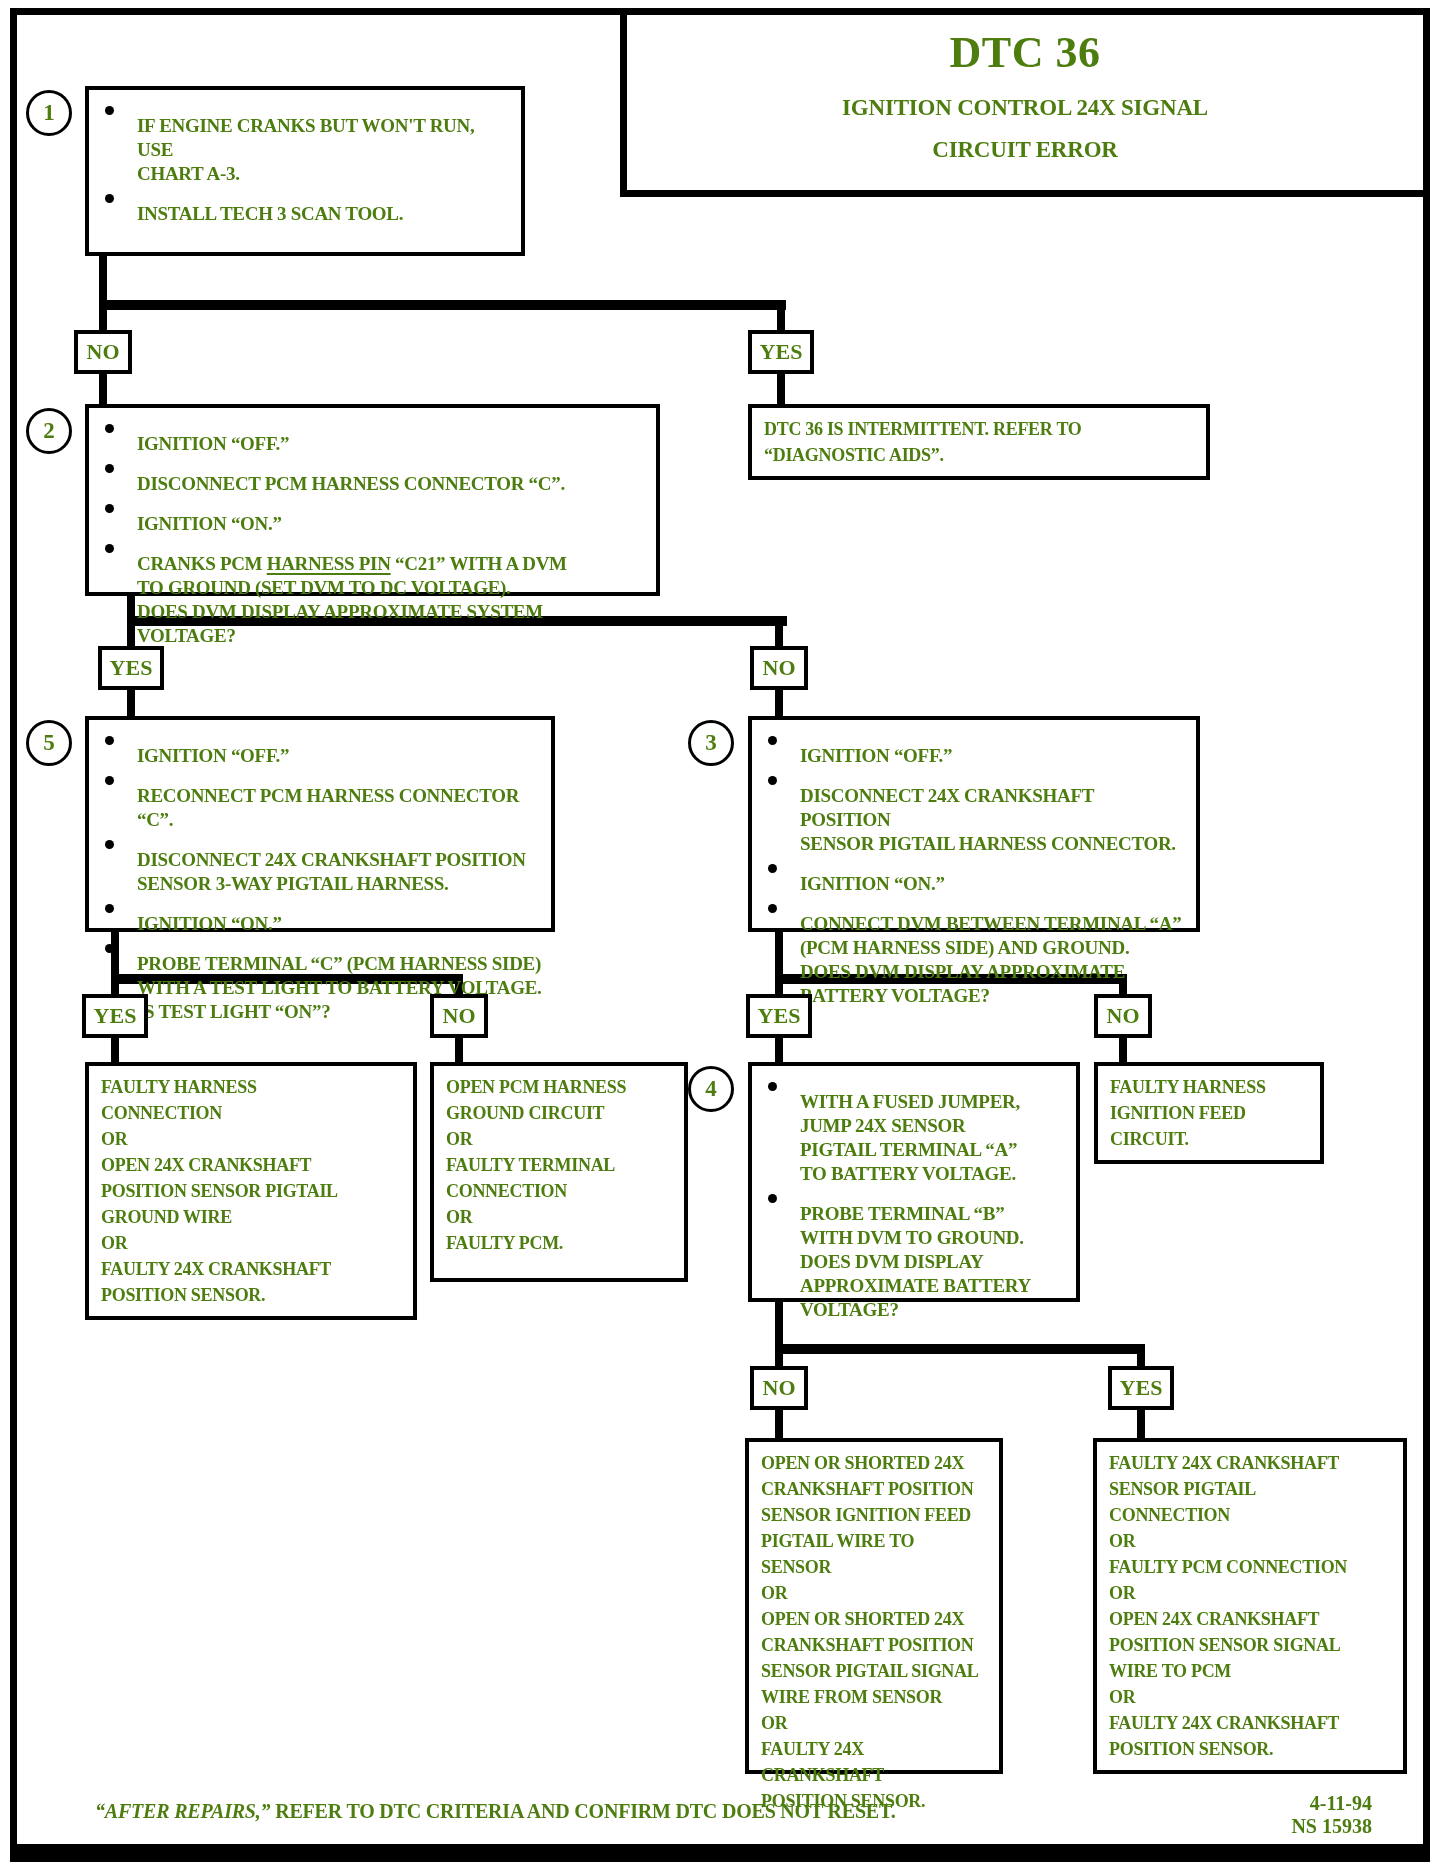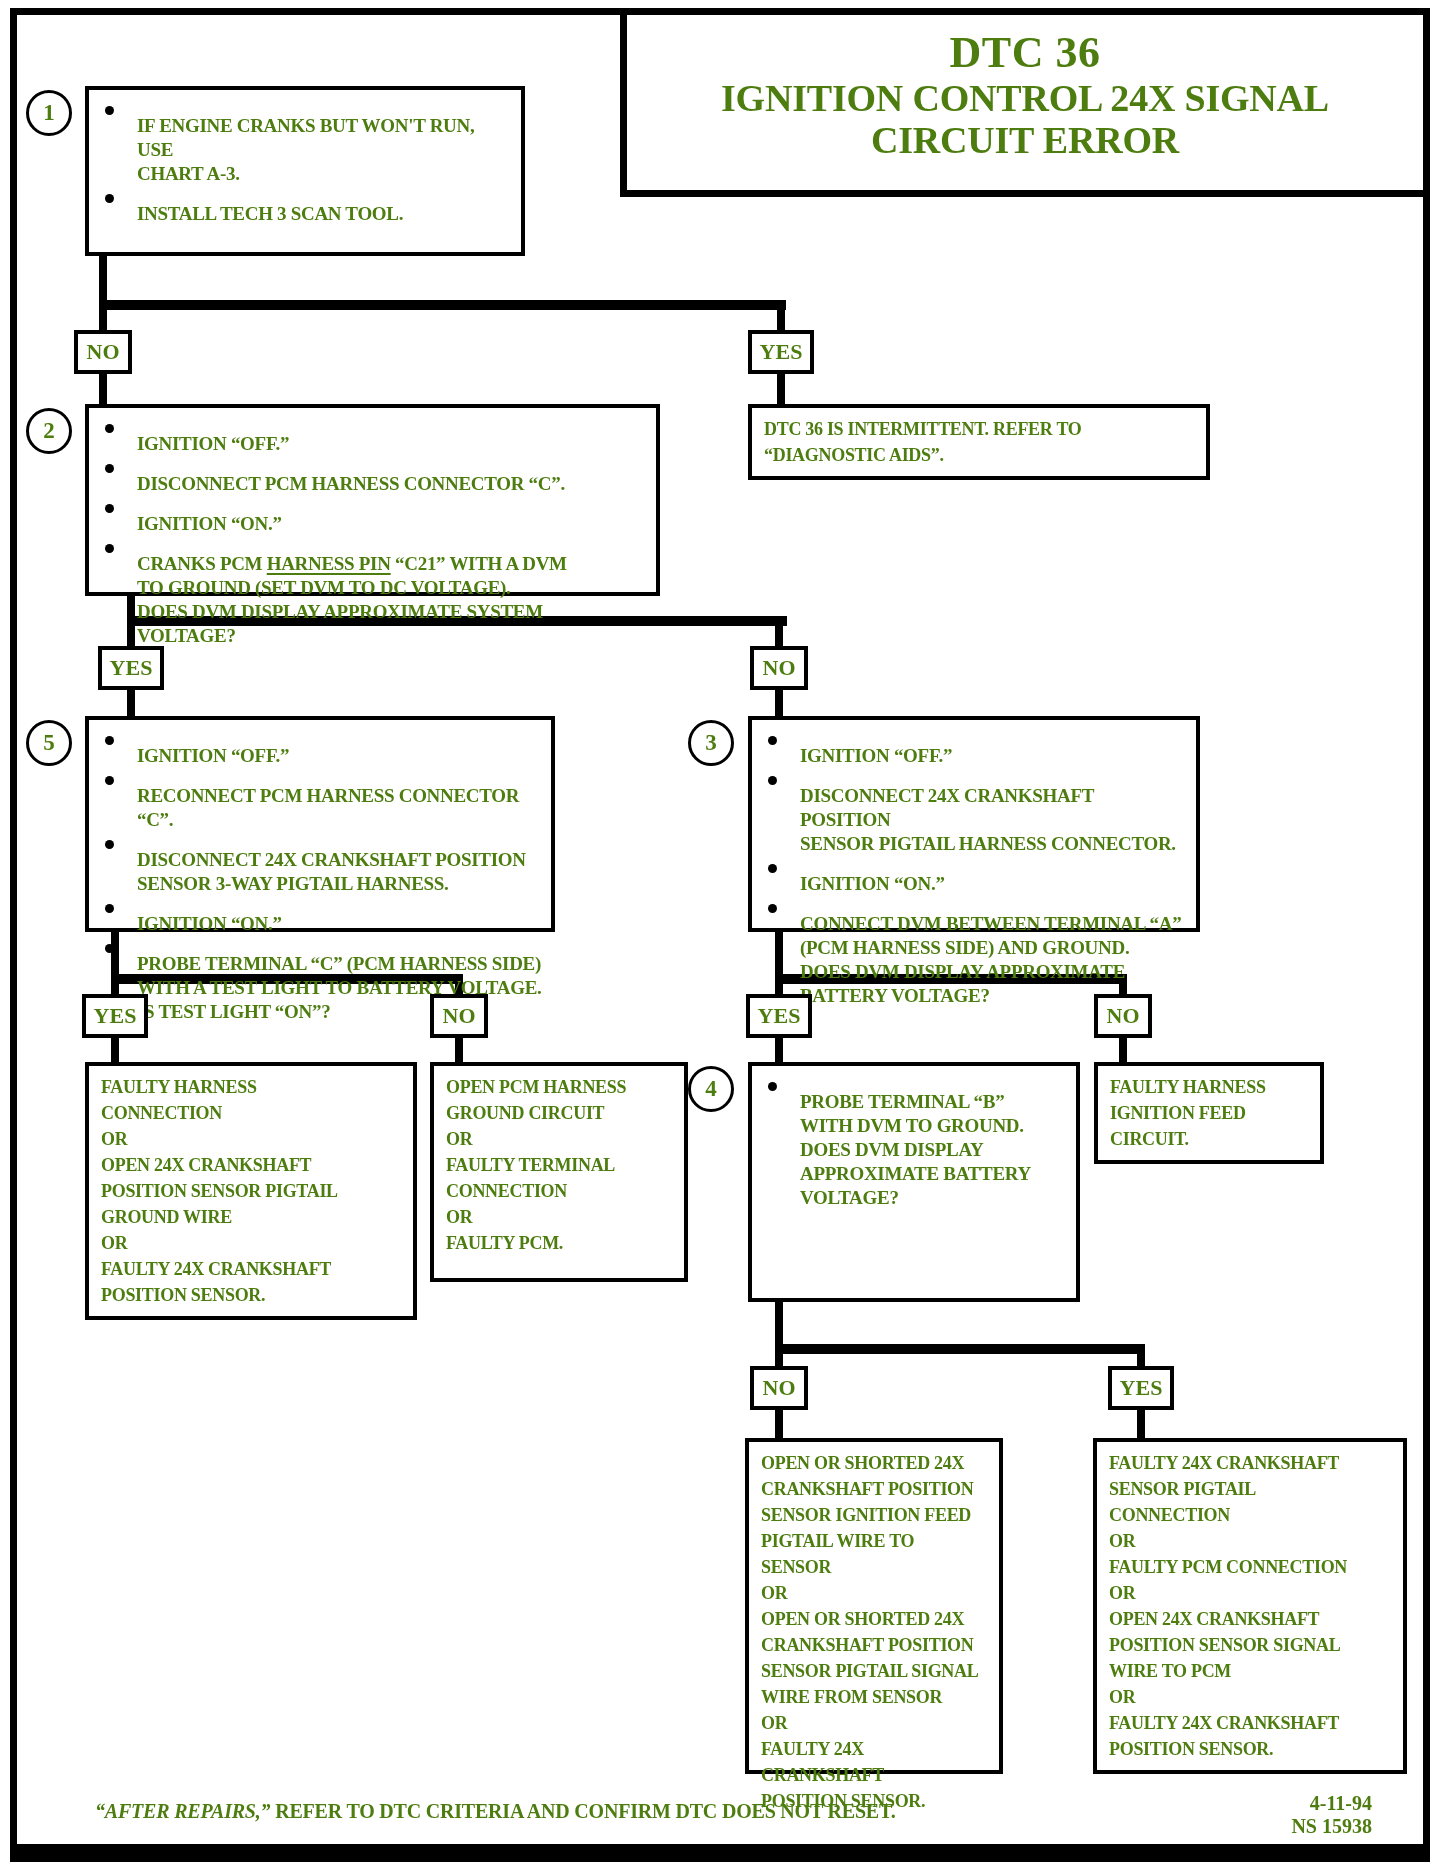--- a/index.html
+++ b/index.html
@@ -12,21 +12,21 @@
   .frame{
     position:absolute;left:10px;top:8px;right:10px;bottom:4px;
     border:7px solid #000;border-bottom-width:18px;pointer-events:none;
   }
   .titlebox{
     position:absolute;left:620px;top:15px;width:803px;height:182px;
     border-left:7px solid #000;border-bottom:7px solid #000;
     box-sizing:border-box;text-align:center;background:#fff;
   }
   .dtc{font-size:44px;line-height:48px;margin-top:14px;letter-spacing:0.5px;}
-  .subtitle{font-size:38px;line-height:42px;letter-spacing:-0.2px;}
+  .subtitle{font-size:23px;line-height:42px;margin-top:10px;letter-spacing:-0.2px;}
   .wire{position:absolute;background:#000;}
   .stepbox{
     position:absolute;border:4px solid #000;box-sizing:border-box;background:#fff;
     padding:8px 8px 8px 10px;font-size:19px;line-height:24px;letter-spacing:-0.3px;
   }
   .bullet-item{display:flex;align-items:flex-start;}
   .dot{flex:0 0 9px;width:9px;height:9px;border-radius:50%;background:#000;margin:8px 23px 0 6px;}
   .btext{white-space:pre-line;margin-top:16px;}
   .u{text-decoration:underline;text-decoration-thickness:2px;text-underline-offset:3px;}
   .resultbox{
@@ -194,20 +194,27 @@
 OR
 FAULTY PCM.</div>
   <div class="resultbox" style="left:1094px;top:1062px;width:230px;height:102px">FAULTY HARNESS
 IGNITION FEED
 CIRCUIT.</div>
 
   <div class="circle" style="left:688px;top:1066px">4</div>
   <div class="stepbox" style="left:748px;top:1062px;width:332px;height:240px">
     <div class="bullet-item">
         <span class="dot"></span>
+        <span class="btext">WITH A FUSED JUMPER,
+JUMP 24X SENSOR
+PIGTAIL TERMINAL “A”
+TO BATTERY VOLTAGE.</span>
+      </div>
+    <div class="bullet-item">
+        <span class="dot"></span>
         <span class="btext">PROBE TERMINAL “B”
 WITH DVM TO GROUND.
 DOES DVM DISPLAY
 APPROXIMATE BATTERY
 VOLTAGE?</span>
       </div>
   </div>
 
   <div class="decision" style="left:750px;top:1366px;width:58px">NO</div>
   <div class="decision" style="left:1108px;top:1366px;width:66px">YES</div>

